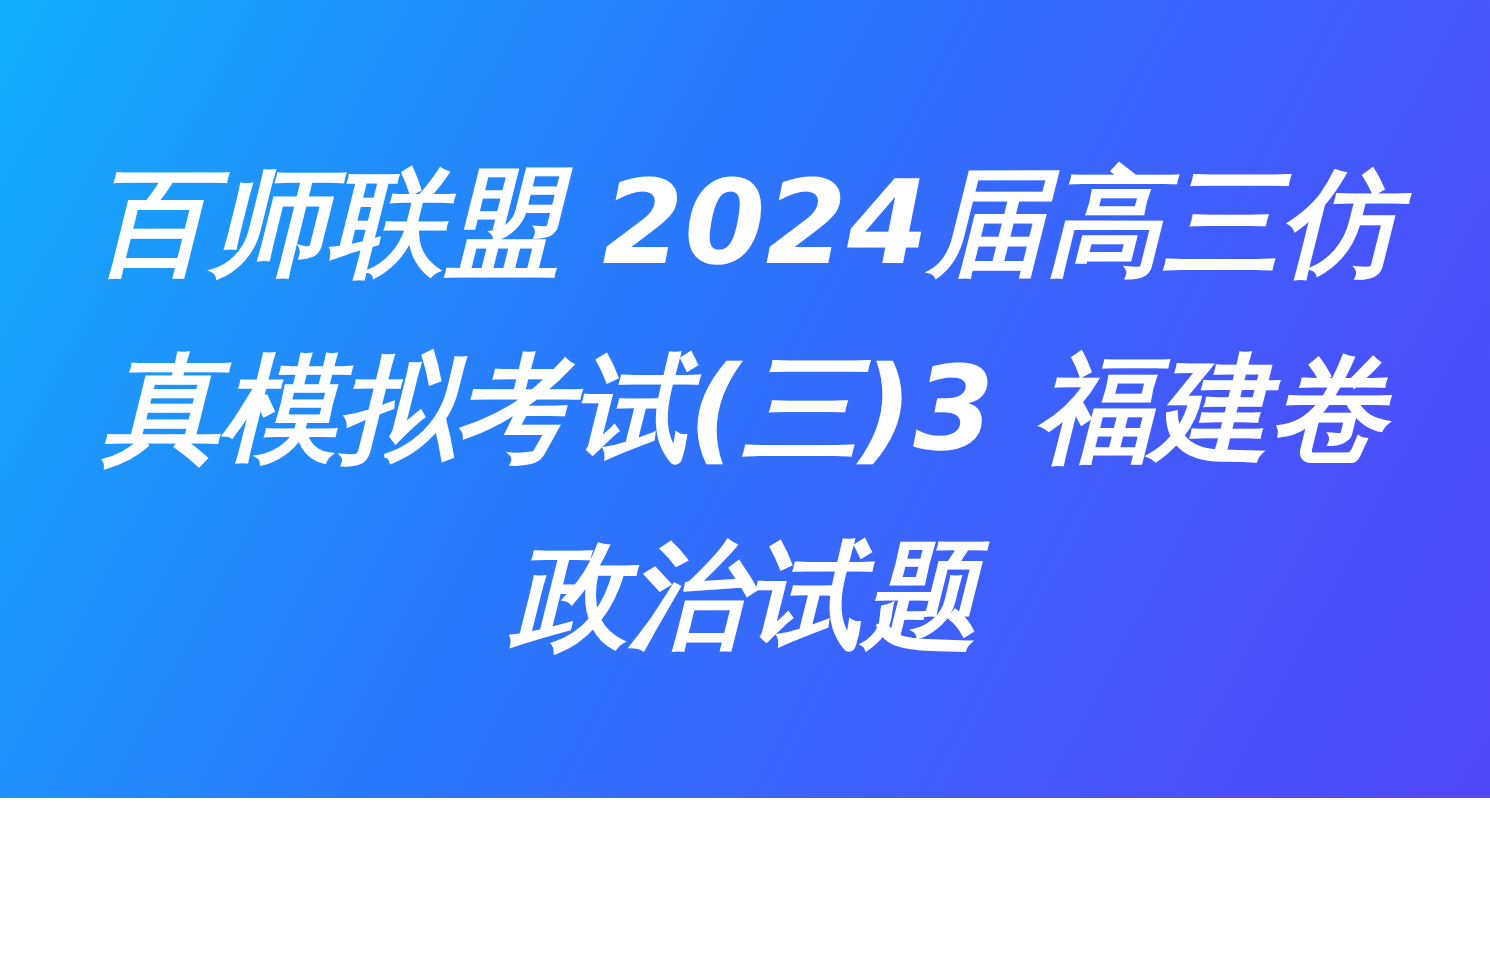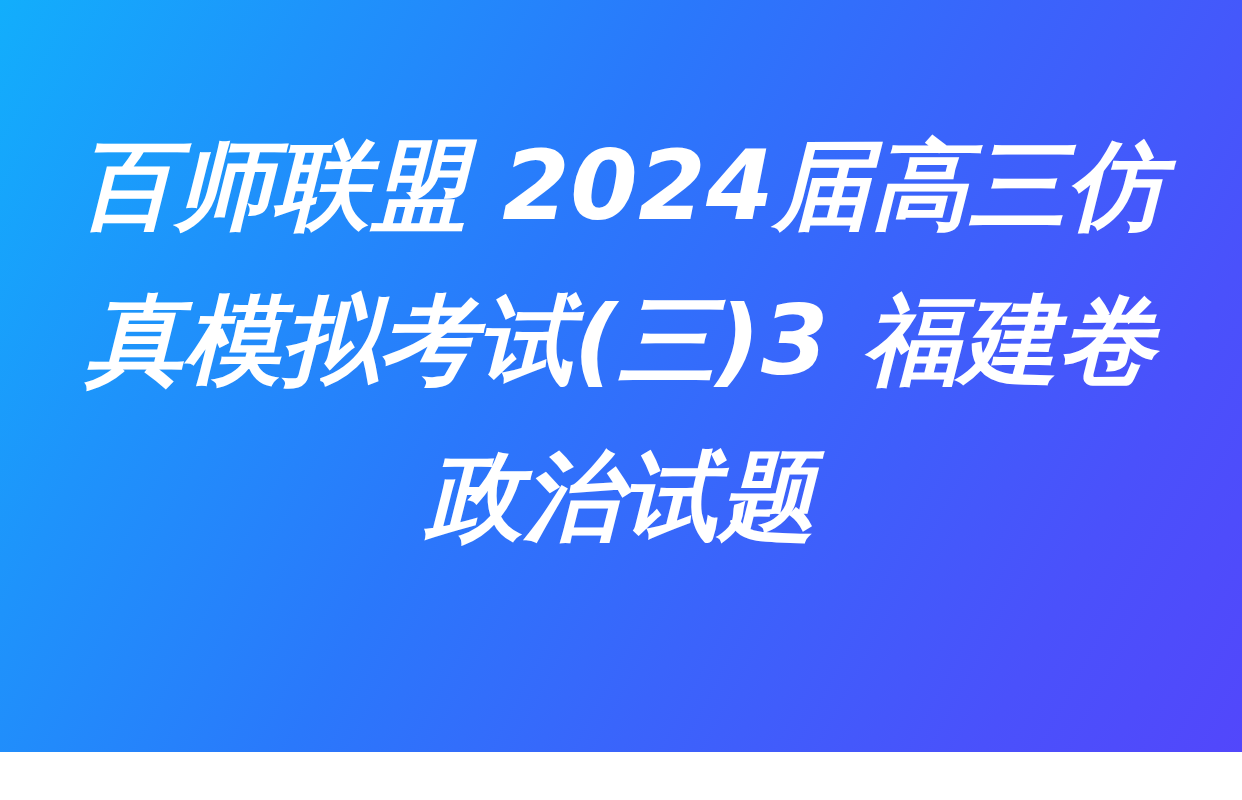--- a/index.html
+++ b/index.html
@@ -8,21 +8,21 @@
     background: #ffffff;
   }
   body {
     font-family: "Liberation Sans", "DejaVu Sans", sans-serif;
   }
 
   
   #poster {
     position: relative;
     width: 1242px;
-    height: 752px;
+    height: 665px;
     overflow: hidden;
     
     background: linear-gradient(118deg,
         #12AEFC 0%,
         #1E93FB 20%,
         #2A78FB 42%,
         #3A64FB 62%,
         #4A51FB 84%,
         #5247FB 100%);
   }

